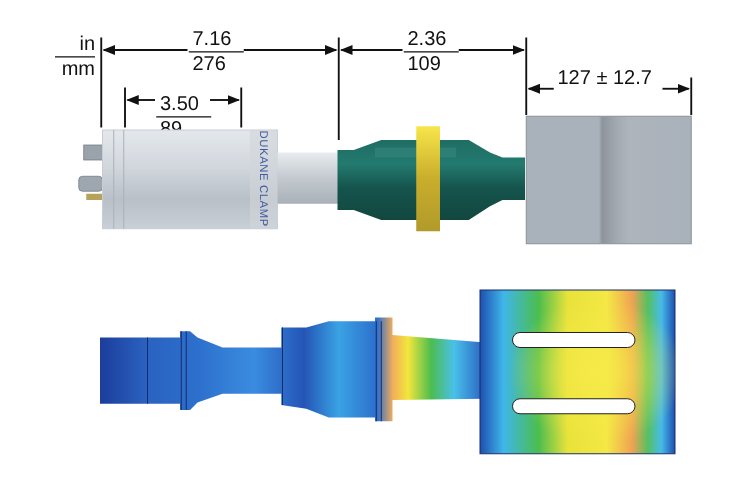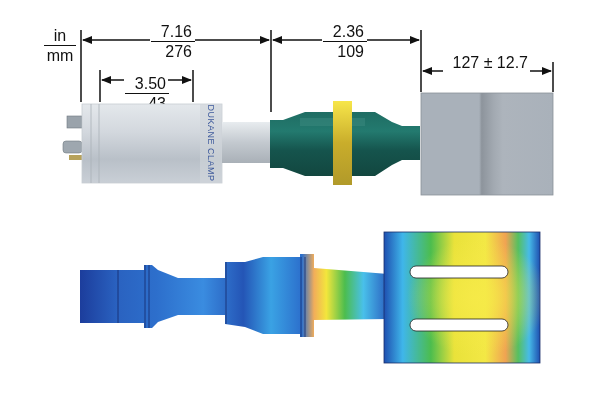--- a/index.html
+++ b/index.html
@@ -1,23 +1,23 @@
 <!DOCTYPE html>
 <html><head>
 <meta charset="utf-8">
 <style>
   html, body { margin:0; padding:0; background:#ffffff; }
   body { width:600px; height:400px; position:relative; overflow:hidden;
          font-family:"Liberation Sans", sans-serif; color:#111; }
   .abs { position:absolute; }
-  .frac { position:absolute; text-align:right; font-size:16px; line-height:19px; }
+  .frac { position:absolute; text-align:left; font-size:16px; line-height:19px; }
   .frac .num { display:block; padding:0 3px; border-bottom:1.3px solid #111; }
   .frac .den { display:block; padding:0 3px; }
   svg { position:absolute; left:0; top:0; }
-  .units { position:absolute; left:44px; top:26px; width:32px; text-align:center; font-size:16px; line-height:19px; }
+  .units { position:absolute; left:44px; top:26px; width:32px; text-align:right; font-size:16px; line-height:19px; }
   .units .num { display:block; border-bottom:1.3px solid #111; }
 </style>
 </head>
 <body>
 
 <div class="units">
   <span class="num">in</span>
   <span class="den">mm</span>
 </div>
 
@@ -47,21 +47,21 @@
   <line x1="423" y1="71" x2="443" y2="71" stroke="#111" stroke-width="1.5" marker-start="url(#ah)"></line>
   <line x1="530" y1="71" x2="551" y2="71" stroke="#111" stroke-width="1.5" marker-end="url(#ah)"></line>
 </svg>
 
 <div class="frac" style="left:151px; top:22px; width:44px;">
   <span class="num">7.16</span>
   <span class="den">276</span>
 </div>
 <div class="frac" style="left:125px; top:64px; width:44px;margin-top:10px;">
   <span class="num">3.50</span>
-  <span class="den">43</span>
+  <span class="den">89</span>
 </div>
 <div class="frac" style="left:323px; top:22px; width:44px;">
   <span class="num">2.36</span>
   <span class="den">109</span>
 </div>
 <div class="frac" style="left:443px; top:53px; width:88px;">
   <span class="den">127 ± 12.7</span>
 </div>
 
 <svg width="600" height="400">

